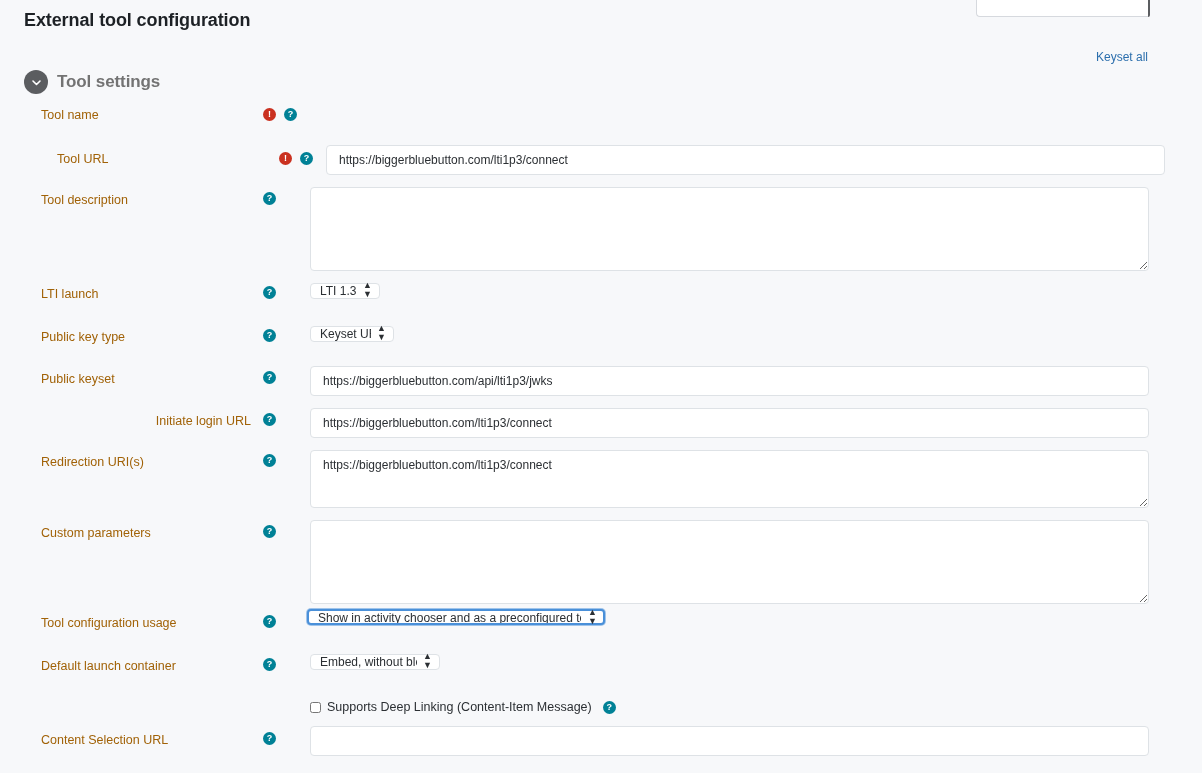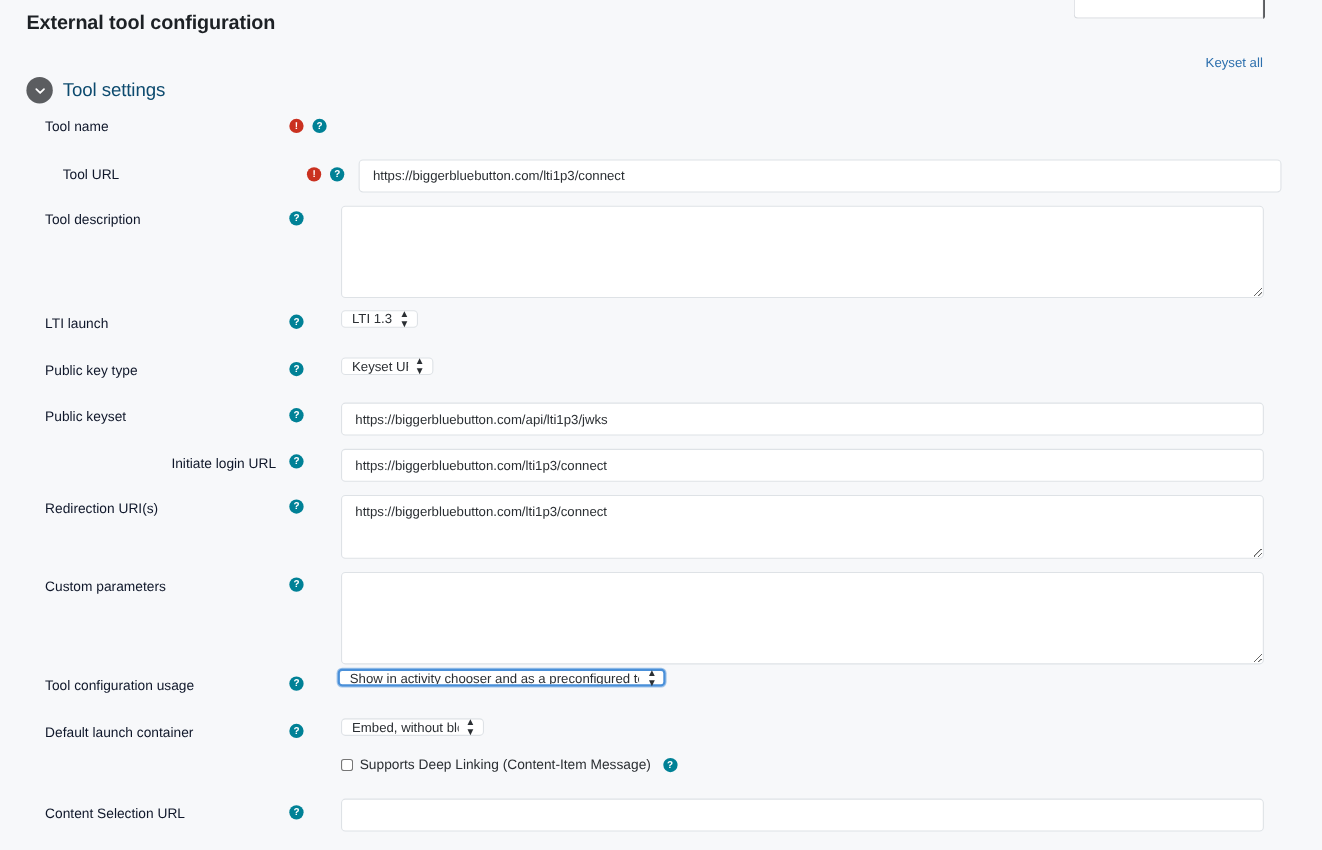--- a/index.html
+++ b/index.html
@@ -87,43 +87,43 @@
     background: #5b5d60;
     display: flex;
     align-items: center;
     justify-content: center;
     cursor: pointer;
     flex: 0 0 auto;
   }
   .collapse-toggle svg { display: block; }
   .section-title {
     font-size: 17px;
-    font-weight: normal;
-    color: #0c4a6e;
+    font-weight: bold;
+    color: #737373;
     letter-spacing: -0.1px;
   }
 
   
   .form {
     position: absolute;
     top: 100px;
     left: 0;
     width: 1202px;
   }
   .row {
     position: relative;
     width: 100%;
   }
   .label {
     position: absolute;
     left: 41px;
     top: 0;
     width: 210px;
     font-size: 12.5px;
-    color: #0f172a;
+    color: #a16207;
     line-height: 1.3;
   }
   .icons {
     position: absolute;
     left: 263px;
     top: 0;
     display: flex;
     align-items: center;
     gap: 8px;
   }
@@ -380,21 +380,21 @@
         <span class="select-wrap">
           <select class="select-field w-launch">
             <option>Embed, without blocks</option>
           </select>
           <span class="arrows">▲<br>▼</span>
         </span>
       </div>
     </div>
 
     <div class="row" style="height:38px;">
-      <div class="check-line" style="top:2px;justify-content:center;">
+      <div class="check-line" style="top:14px;justify-content:center;">
         <input type="checkbox" style="">
         <span>Supports Deep Linking (Content-Item Message)</span>
         <span class="icon-help">?</span>
       </div>
     </div>
 
     <div class="row" style="height:45px;">
       <div class="label" style="top:8px;">Content Selection URL</div>
       <div class="icons" style="top:8px;">
         <span class="icon-help">?</span>

